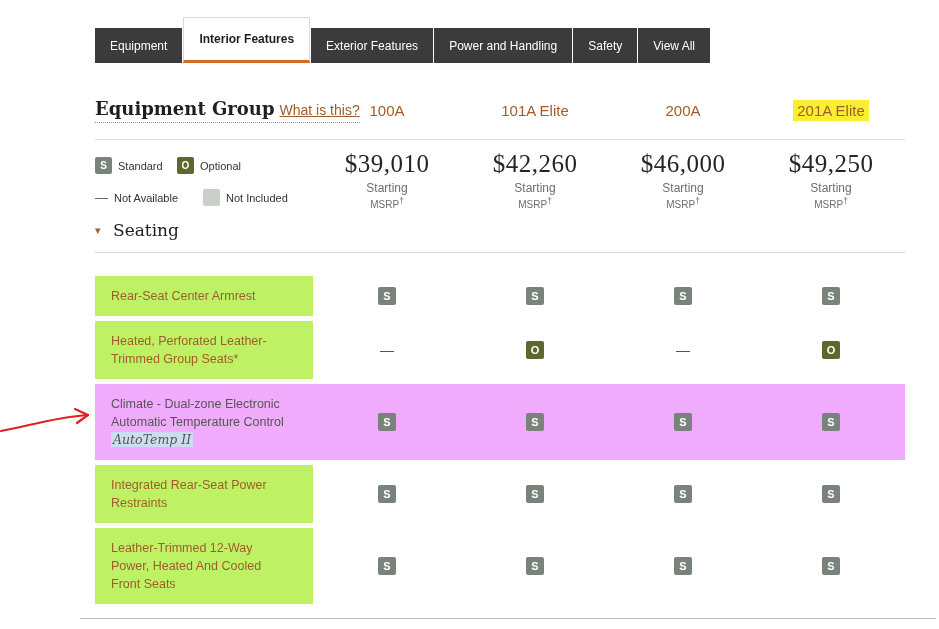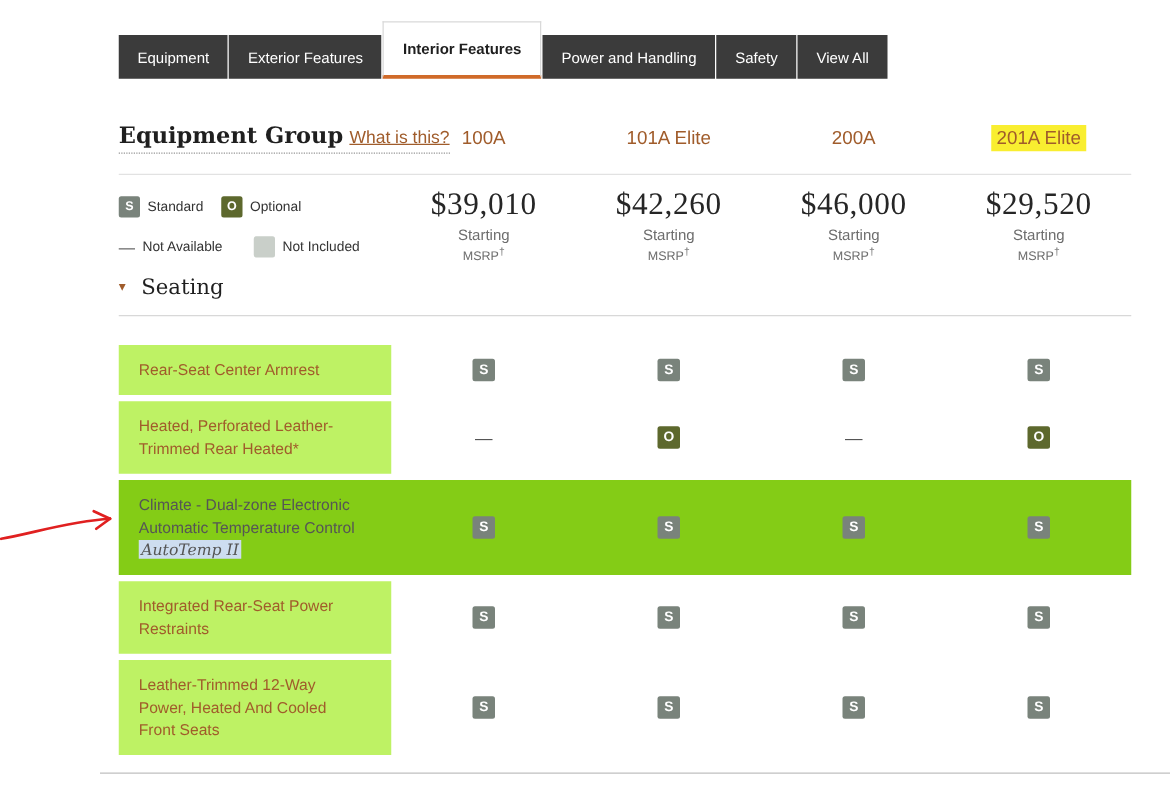--- a/index.html
+++ b/index.html
@@ -61,21 +61,21 @@
   .section-head { position: absolute; left: 95px; top: 220px; width: 810px; border-bottom: 1px solid #d8d8d8; padding-bottom: 12px; cursor: pointer; }
   .caret { color: var(--c-accent, #a05c2b); font-size: 11px; margin-right: 8px; vertical-align: 2px; }
   .section-title { font-family: "DejaVu Serif", serif; font-size: 17px; color: #1f1f1f; }
 
   
   #rows { position: absolute; left: 95px; top: 276px; width: 810px; }
   .frow { display: grid; grid-template-columns: 218px repeat(4, 148px); margin-bottom: 5px; }
   .flabel { background: #bef264; padding: 11px 16px; font-size: 12.5px; line-height: 18px; color: var(--c-accent, #a05c2b); cursor: pointer; }
   .flabel.plain { color: #555; cursor: default; }
   .ftext { display: block; max-width: 178px; }
-  .frow.row-hl { background: #84cc16; }
+  .frow.row-hl { background: #f0abfc; }
   .frow.row-hl .flabel { background: transparent; }
   .fval { display: flex; align-items: center; justify-content: center; }
   .navail { color: #555; font-size: 14px; }
   .hl-select {
     background: var(--c-selection-blue, #cdddf0); font-style: italic;
     font-family: "DejaVu Serif", serif; font-size: 12.5px; padding: 0 2px;
   }
 
   
   .arrow-svg { position: absolute; left: 0; top: 401px; }
@@ -87,25 +87,25 @@
 <svg class="arrow-svg" width="100" height="40" viewBox="0 0 100 40">
   <path d="M1,30 C 25,26 55,16 88,14" stroke="#e02020" stroke-width="2.2" fill="none" stroke-linecap="round"></path>
   <path d="M88,14 L75,8" stroke="#e02020" stroke-width="2.2" fill="none" stroke-linecap="round"></path>
   <path d="M88,14 L77,22" stroke="#e02020" stroke-width="2.2" fill="none" stroke-linecap="round"></path>
 </svg>
 
 <div class="tabs" id="tabbar">
     <div class="tab">
       <span class="tab-label">Equipment</span>
     </div>
-    <div class="tab">
-      <span class="tab-label">Exterior Features</span>
-    </div>
     <div class="tab active">
       <span class="tab-label">Interior Features</span>
+    </div>
+    <div class="tab">
+      <span class="tab-label">Exterior Features</span>
     </div>
     <div class="tab">
       <span class="tab-label">Power and Handling</span>
     </div>
     <div class="tab">
       <span class="tab-label">Safety</span>
     </div>
     <div class="tab">
       <span class="tab-label">View All</span>
     </div>
@@ -153,21 +153,21 @@
     <div class="price">$42,260</div>
     <div class="starting">Starting</div>
     <div class="msrp"><span class="msrp-txt">MSRP</span><sup class="msrp-sup">†</sup></div>
   </div>
     <div class="price-cell">
     <div class="price">$46,000</div>
     <div class="starting">Starting</div>
     <div class="msrp"><span class="msrp-txt">MSRP</span><sup class="msrp-sup">†</sup></div>
   </div>
     <div class="price-cell">
-    <div class="price">$29,520</div>
+    <div class="price">$49,250</div>
     <div class="starting">Starting</div>
     <div class="msrp"><span class="msrp-txt">MSRP</span><sup class="msrp-sup">†</sup></div>
   </div>
   </div>
 
 <div class="section-head">
   <span class="caret">▾</span>
   <span class="section-title">Seating</span>
 </div>
 
@@ -184,21 +184,21 @@
       </div>
       <div class="fval">
         <span class="badge s tbl">S</span>
       </div>
       <div class="fval">
         <span class="badge s tbl">S</span>
       </div>
     </div>
     <div class="frow">
     <div class="flabel">
-        <span class="ftext">Heated, Perforated Leather-Trimmed Rear Heated*</span>
+        <span class="ftext">Heated, Perforated Leather-Trimmed Group Seats*</span>
       </div>
   <div class="fval">
         <span class="navail">—</span>
       </div>
       <div class="fval">
         <span class="badge o tbl">O</span>
       </div>
       <div class="fval">
         <span class="navail">—</span>
       </div>

